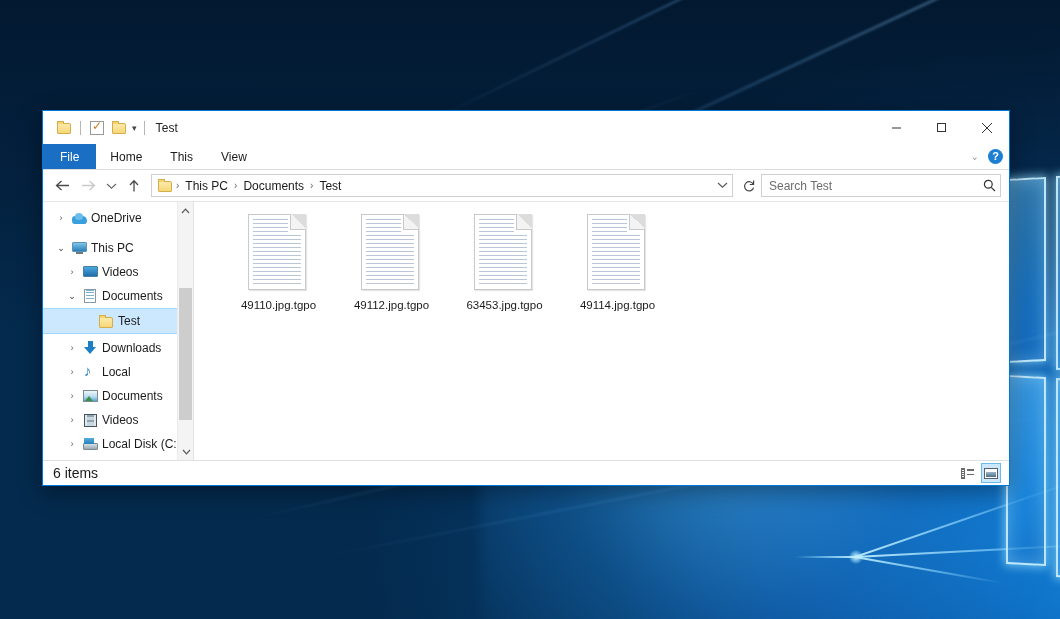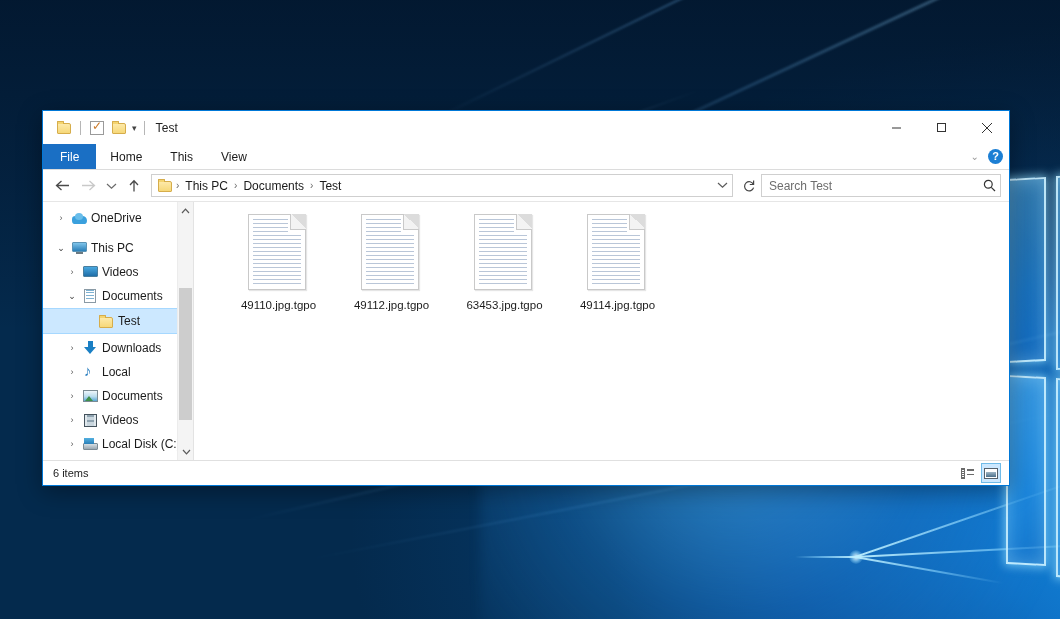--- a/index.html
+++ b/index.html
@@ -302,21 +302,21 @@
     font-size: 11.5px; color:#1b1b1b; margin-top: 5px; text-align:center;
     white-space:nowrap;
   }
 
   
   .statusbar {
     height: 24px; flex:0 0 auto; display:flex; align-items:center;
     border-top:1px solid #e0e0e0; background:#fff; padding-left: 10px;
     position:relative;
   }
-  .status-text { font-size:11px; color:#1b1b1b; }
+  .status-text { font-size:14px; color:#1b1b1b; }
   .viewbtns { position:absolute; right:8px; top:0; height:24px; display:flex; align-items:center; gap:4px; }
   .viewbtn { width:20px; height:20px; display:flex; align-items:center; justify-content:center; box-sizing:border-box; }
   .viewbtn.active { border:1px solid #6fbbe8; background:#cce8ff; }
   
   .g-details { width:13px; height:11px; position:relative; }
   .g-details:before{
     content:""; position:absolute; left:0; top:0; width:4px; height:11px;
     background: repeating-linear-gradient(180deg,#6b6b6b 0 1px, transparent 1px 2px, #6b6b6b 2px 3px, transparent 3px 4px);
     border:1px solid #6b6b6b; box-sizing:border-box;
   }

